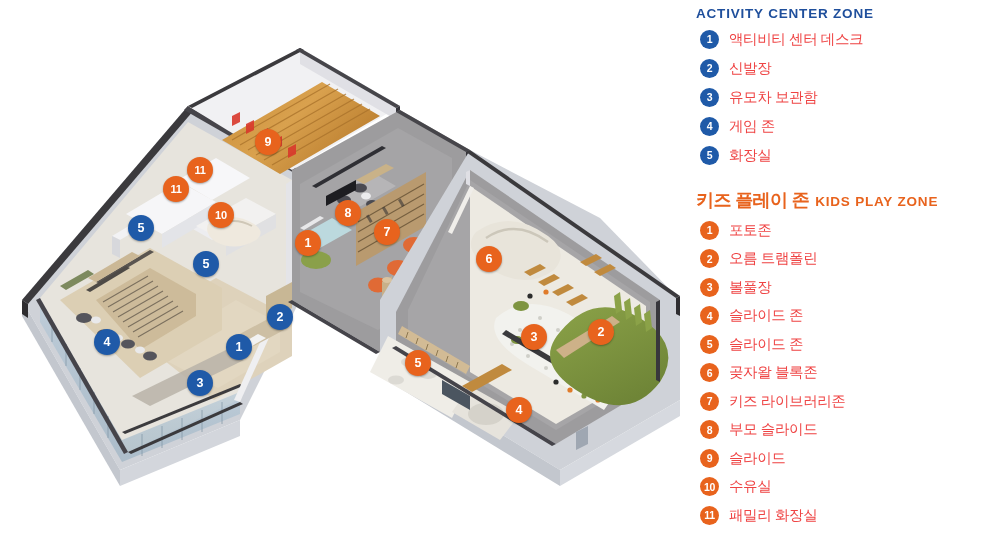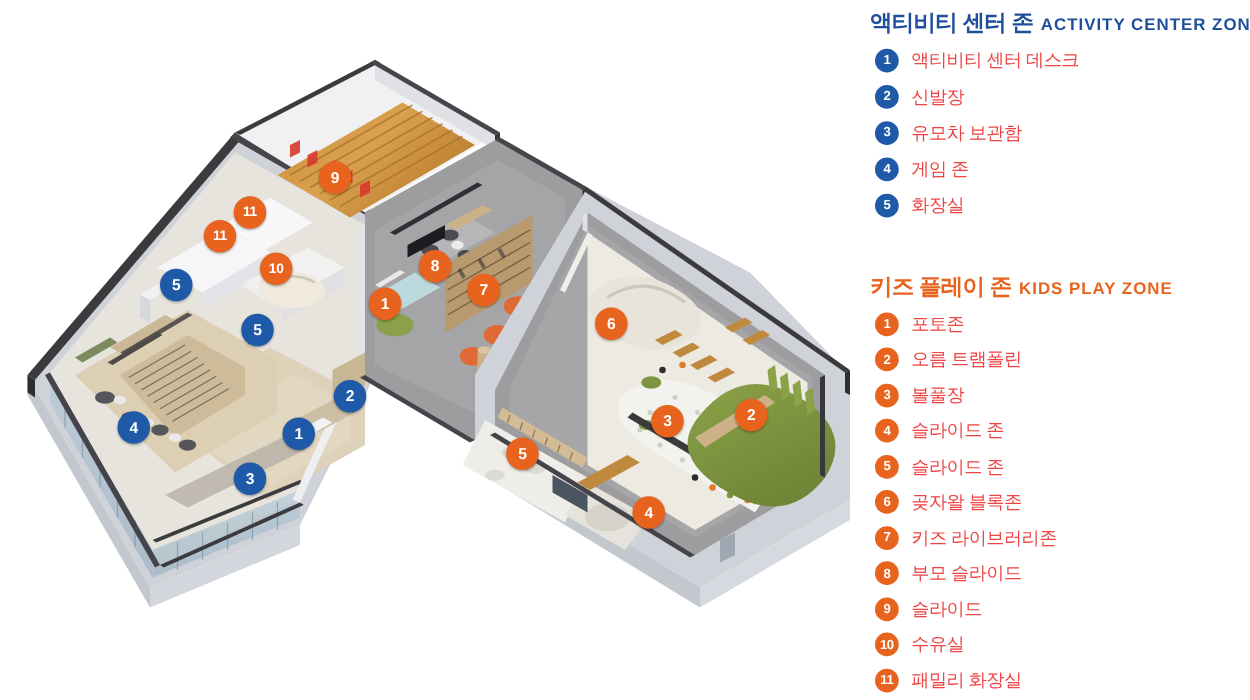--- a/index.html
+++ b/index.html
@@ -66,21 +66,21 @@
     font-size: 18px;
     font-weight: bold;
     letter-spacing: -0.6px;
   }
   .legend-title .en {
     font-size: 13.5px;
     font-weight: bold;
     letter-spacing: 0.8px;
   }
   .title-blue .ko, .title-blue .en { color: #1f4f9c; }
-  .title-orange .ko, .title-orange .en { color: #e8631d; margin-top: 20px; }
+  .title-orange .ko, .title-orange .en { color: #e8631d; }
 
   .legend-list { list-style: none; margin: 0; padding: 0; }
   .legend-item {
     display: flex;
     align-items: center;
     gap: 10px;
     height: 29px;
     padding-left: 6px;
     cursor: pointer;
   }
@@ -434,21 +434,20 @@
         <div class="marker blue" style="left: 107px; top: 342px;">4</div>
         <div class="marker blue" style="left: 239px; top: 347px;">1</div>
         <div class="marker blue" style="left: 200px; top: 383px;">3</div>
       </div>
   </div>
 
   <div id="legend">
 
     <div class="legend-block" id="activity-block">
       <div class="legend-title title-blue">
-        <span class="ko">액티비티 센터 존</span>
         <span class="en">ACTIVITY CENTER ZONE</span>
       </div>
       <ul class="legend-list" id="activity-list">
           <li class="legend-item">
             <span class="legend-num blue">1</span>
             <span class="legend-label">액티비티 센터 데스크</span>
           </li>
           <li class="legend-item">
             <span class="legend-num blue">2</span>
             <span class="legend-label">신발장</span>

